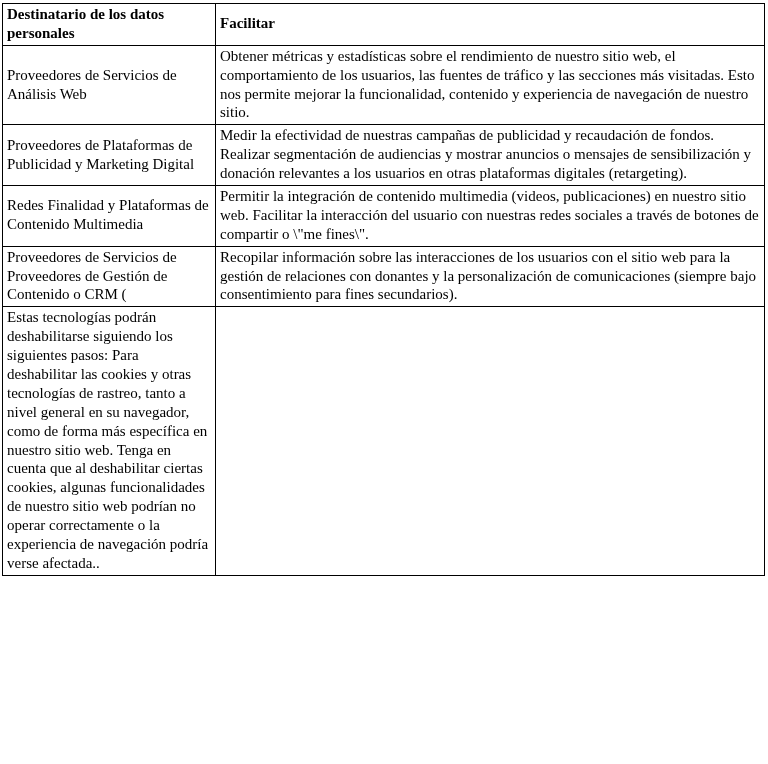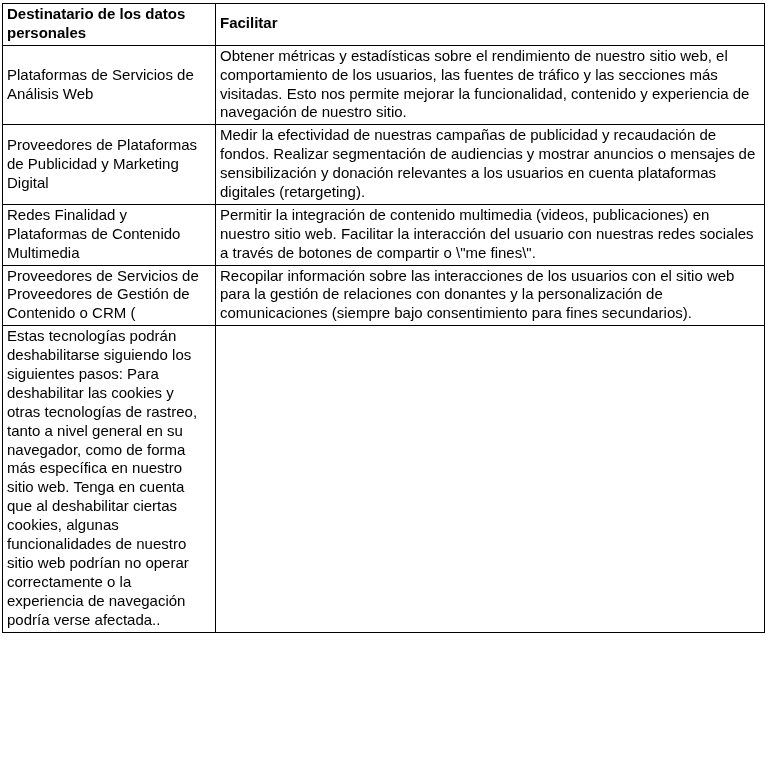--- a/index.html
+++ b/index.html
@@ -7,20 +7,21 @@
     padding: 0;
     background: #ffffff;
     color: #000000;
     font-family: "Liberation Sans", sans-serif;
     font-size: 15px;
   }
   .doc {
     width: 712px;
     box-sizing: border-box;
     padding: 3px 2px;
+    font-family: Liberation Serif, serif;
   }
   table.data-table {
     border-collapse: collapse;
     width: 762px;
     table-layout: fixed;
   }
   table.data-table th,
   table.data-table td {
     border: 1px solid #000000;
     padding: 1px 4px 2px 4px;
@@ -58,27 +59,27 @@
       <col class="col-dest">
       <col class="col-fin">
     </colgroup>
     <tbody>
       <tr>
         <th>Destinatario de los datos personales</th>
         <th>Facilitar</th>
       </tr>
 
       <tr>
-        <td>Plataformas de Servicios de Análisis Web</td>
+        <td>Proveedores de Servicios de Análisis Web</td>
         <td class="cell-finalidad">Obtener métricas y estadísticas sobre el rendimiento de nuestro sitio web, el comportamiento de los usuarios, las fuentes de tráfico y las secciones más visitadas. Esto nos permite mejorar la funcionalidad, contenido y experiencia de navegación de nuestro sitio.</td>
       </tr>
 
       <tr>
         <td>Proveedores de Plataformas de Publicidad y Marketing Digital</td>
-        <td class="cell-finalidad">Medir la efectividad de nuestras campañas de publicidad y recaudación de fondos. Realizar segmentación de audiencias y mostrar anuncios o mensajes de sensibilización y donación relevantes a los usuarios en cuenta plataformas digitales (retargeting).</td>
+        <td class="cell-finalidad">Medir la efectividad de nuestras campañas de publicidad y recaudación de fondos. Realizar segmentación de audiencias y mostrar anuncios o mensajes de sensibilización y donación relevantes a los usuarios en otras plataformas digitales (retargeting).</td>
       </tr>
 
       <tr>
         <td>Redes Finalidad y Plataformas de Contenido Multimedia</td>
         <td class="cell-finalidad">Permitir la integración de contenido multimedia (videos, publicaciones) en nuestro sitio web. Facilitar la interacción del usuario con nuestras redes sociales a través de botones de compartir o \"me fines\".</td>
       </tr>
 
       <tr>
         <td>Proveedores de Servicios de Proveedores de Gestión de Contenido o CRM (</td>
         <td class="cell-finalidad">Recopilar información sobre las interacciones de los usuarios con el sitio web para la gestión de relaciones con donantes y la personalización de comunicaciones (siempre bajo consentimiento para fines secundarios).</td>

